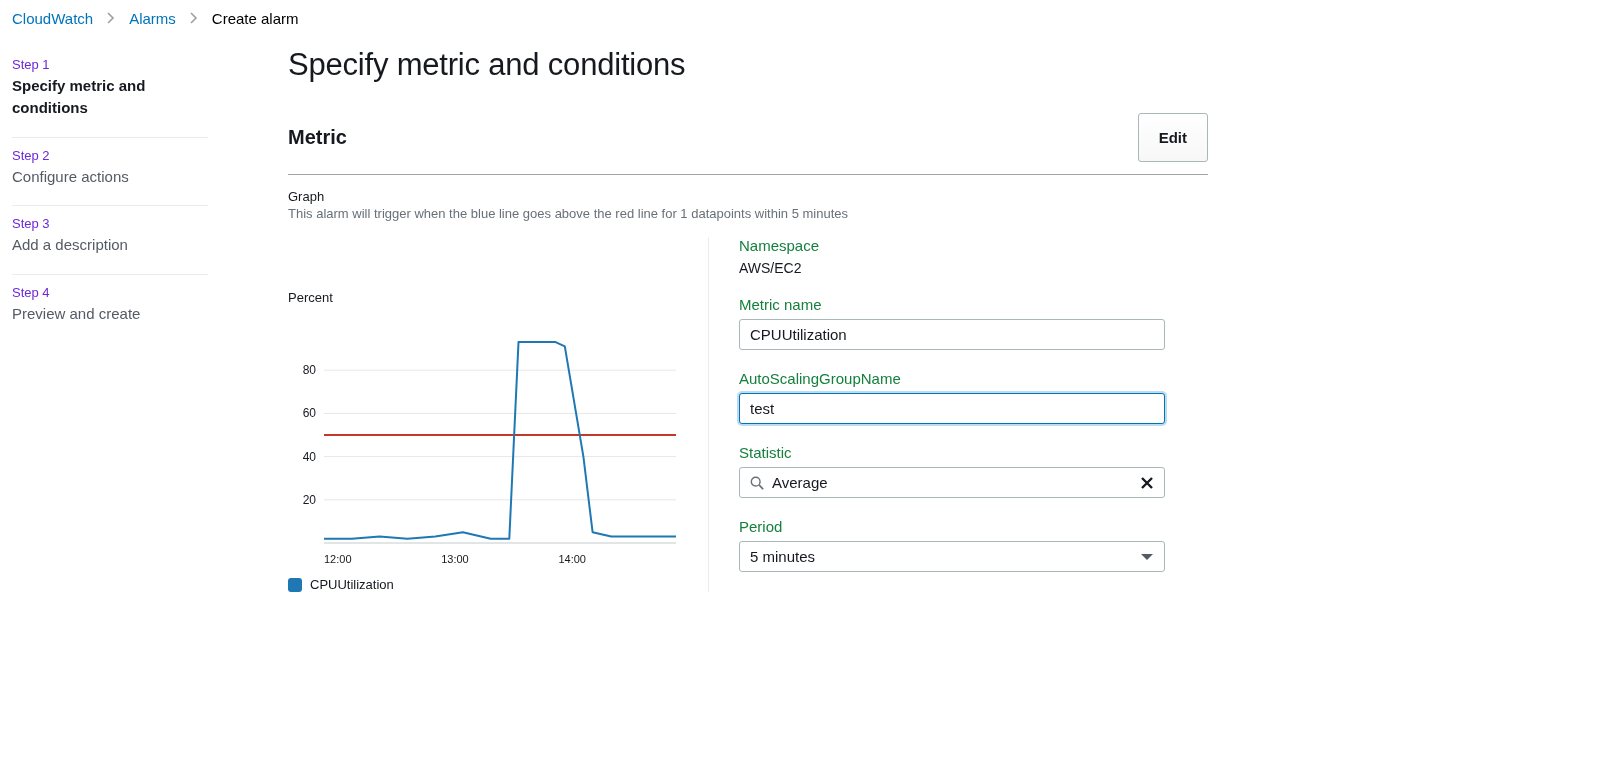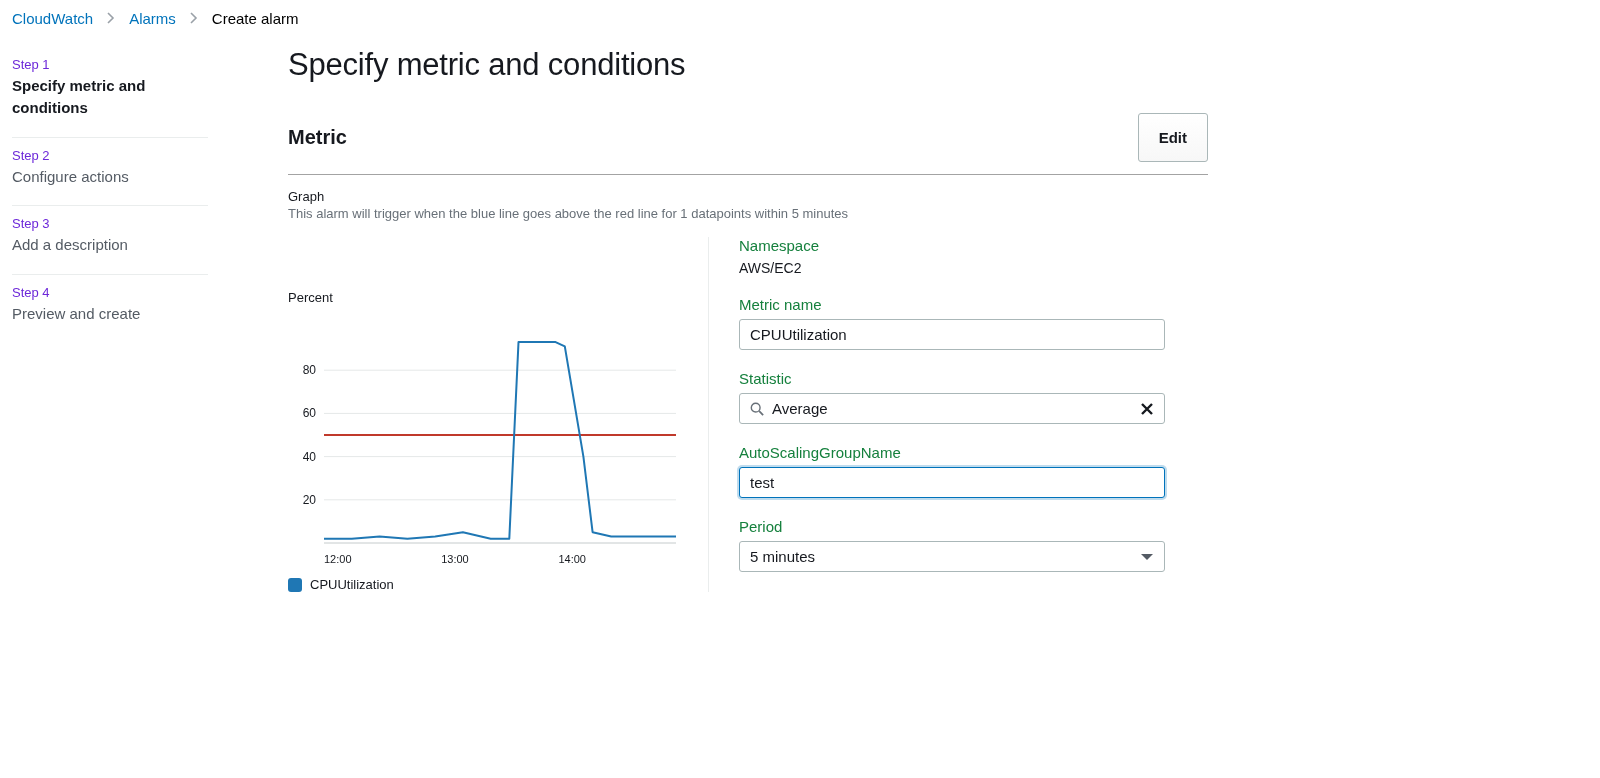--- a/index.html
+++ b/index.html
@@ -209,41 +209,41 @@
       <div class="form-pane">
         <div class="field">
           <label>Namespace</label>
           <div class="static">AWS/EC2</div>
         </div>
         <div class="field">
           <label>Metric name</label>
           <input class="inp" value="CPUUtilization" style="">
         </div>
         <div class="field">
+          <label>AutoScalingGroupName</label>
+          <input class="inp focused" value="test" style="">
+        </div>
+        <div class="field">
           <label>Statistic</label>
           <div class="combo">
             <span class="mag">
               <svg width="14" height="14" viewBox="0 0 16 16">
                   <circle cx="6.5" cy="6.5" r="5" fill="none" stroke="#687078" stroke-width="1.6"></circle>
                   <line x1="10.5" y1="10.5" x2="15" y2="15" stroke="#687078" stroke-width="2"></line>
                 </svg>
             </span>
             <span class="val">Average</span>
             <span class="clear">
               <svg width="14" height="14" viewBox="0 0 14 14">
                   <path d="M2 2 L12 12 M12 2 L2 12" stroke="#16191f" stroke-width="2.4"></path>
                 </svg>
             </span>
           </div>
         </div>
         <div class="field">
-          <label>AutoScalingGroupName</label>
-          <input class="inp focused" value="test" style="">
-        </div>
-        <div class="field">
           <label>Period</label>
           <div class="combo">
             <span class="val">5 minutes</span>
             <span class="caret">
               <svg width="14" height="10" viewBox="0 0 14 10">
                   <path d="M1 2 L7 8 L13 2 Z"></path>
                 </svg>
             </span>
           </div>
         </div>

